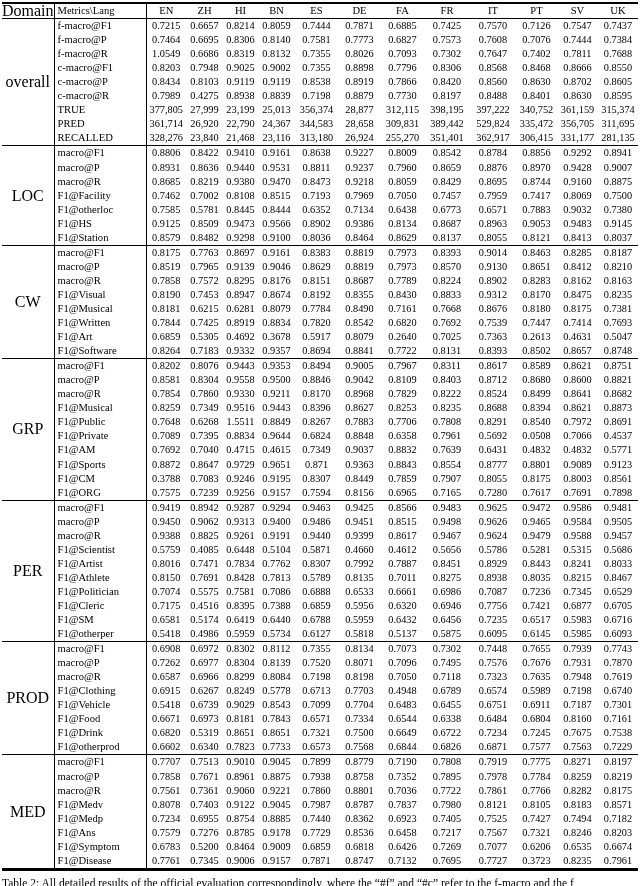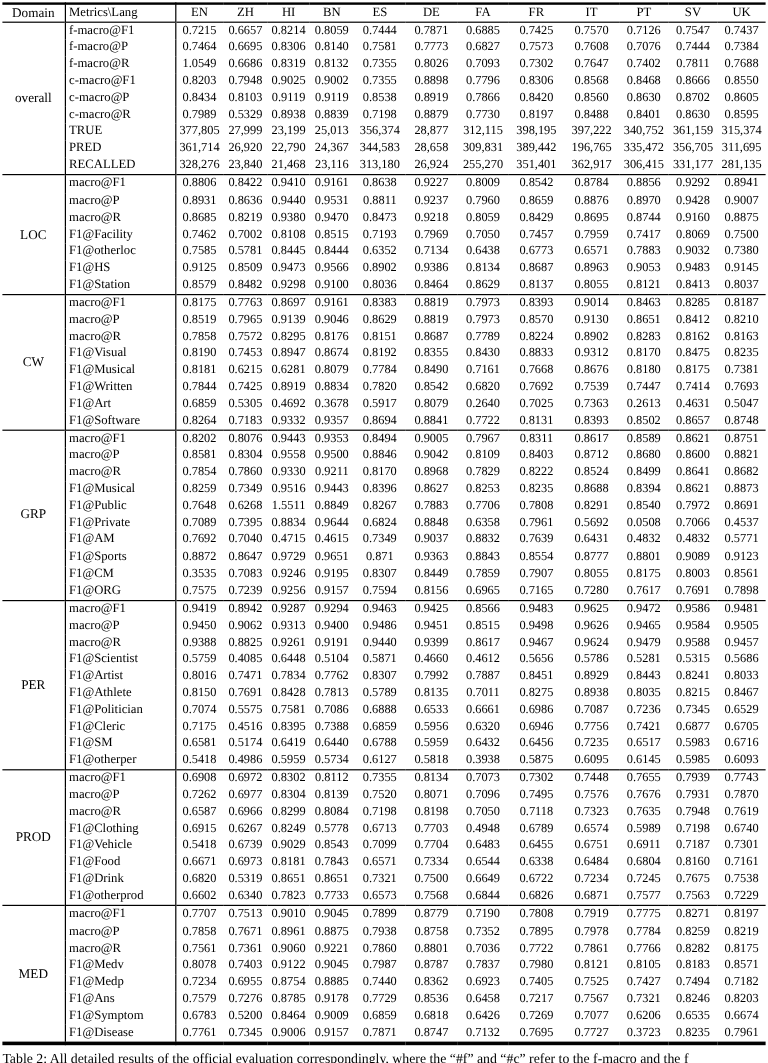--- a/index.html
+++ b/index.html
@@ -30,21 +30,21 @@
     height: 14.05px;
     line-height: 14.05px;
     font-weight: normal;
     font-size: 10.6px;
     white-space: nowrap;
     overflow: hidden;
   }
   th.c-domain, td.c-domain {
     text-align: center;
     border-right: 1px solid #000;
-    font-size: 11px;
+    font-size: 16px;
   }
   th.c-metric, td.c-metric {
     text-align: left;
     padding-left: 3px;
     border-right: 1px solid #000;
   }
   th.c-val, td.c-val { text-align: center; }
   td.c-val { font-size: 10.3px; }
   .caption {
     position: absolute;
@@ -168,21 +168,21 @@
         <td class="c-val">0.7866</td>
         <td class="c-val">0.8420</td>
         <td class="c-val">0.8560</td>
         <td class="c-val">0.8630</td>
         <td class="c-val">0.8702</td>
         <td class="c-val">0.8605</td>
       </tr>
       <tr>
         <td class="c-metric">c-macro@R</td>
         <td class="c-val">0.7989</td>
-        <td class="c-val">0.5329</td>
+        <td class="c-val">0.4275</td>
         <td class="c-val">0.8938</td>
         <td class="c-val">0.8839</td>
         <td class="c-val">0.7198</td>
         <td class="c-val">0.8879</td>
         <td class="c-val">0.7730</td>
         <td class="c-val">0.8197</td>
         <td class="c-val">0.8488</td>
         <td class="c-val">0.8401</td>
         <td class="c-val">0.8630</td>
         <td class="c-val">0.8595</td>
@@ -205,21 +205,21 @@
       <tr>
         <td class="c-metric">PRED</td>
         <td class="c-val">361,714</td>
         <td class="c-val">26,920</td>
         <td class="c-val">22,790</td>
         <td class="c-val">24,367</td>
         <td class="c-val">344,583</td>
         <td class="c-val">28,658</td>
         <td class="c-val">309,831</td>
         <td class="c-val">389,442</td>
-        <td class="c-val">196,765</td>
+        <td class="c-val">529,824</td>
         <td class="c-val">335,472</td>
         <td class="c-val">356,705</td>
         <td class="c-val">311,695</td>
       </tr>
       <tr>
         <td class="c-metric">RECALLED</td>
         <td class="c-val">328,276</td>
         <td class="c-val">23,840</td>
         <td class="c-val">21,468</td>
         <td class="c-val">23,116</td>
@@ -581,21 +581,21 @@
         <td class="c-val">0.9363</td>
         <td class="c-val">0.8843</td>
         <td class="c-val">0.8554</td>
         <td class="c-val">0.8777</td>
         <td class="c-val">0.8801</td>
         <td class="c-val">0.9089</td>
         <td class="c-val">0.9123</td>
       </tr>
       <tr>
         <td class="c-metric">F1@CM</td>
-        <td class="c-val">0.3535</td>
+        <td class="c-val">0.3788</td>
         <td class="c-val">0.7083</td>
         <td class="c-val">0.9246</td>
         <td class="c-val">0.9195</td>
         <td class="c-val">0.8307</td>
         <td class="c-val">0.8449</td>
         <td class="c-val">0.7859</td>
         <td class="c-val">0.7907</td>
         <td class="c-val">0.8055</td>
         <td class="c-val">0.8175</td>
         <td class="c-val">0.8003</td>
@@ -755,21 +755,21 @@
         <td class="c-val">0.6716</td>
       </tr>
       <tr>
         <td class="c-metric">F1@otherper</td>
         <td class="c-val">0.5418</td>
         <td class="c-val">0.4986</td>
         <td class="c-val">0.5959</td>
         <td class="c-val">0.5734</td>
         <td class="c-val">0.6127</td>
         <td class="c-val">0.5818</td>
-        <td class="c-val">0.3938</td>
+        <td class="c-val">0.5137</td>
         <td class="c-val">0.5875</td>
         <td class="c-val">0.6095</td>
         <td class="c-val">0.6145</td>
         <td class="c-val">0.5985</td>
         <td class="c-val">0.6093</td>
       </tr>
     </tbody>
     <tbody>
       <tr>
         <td rowspan="8" class="c-domain">PROD</td>

